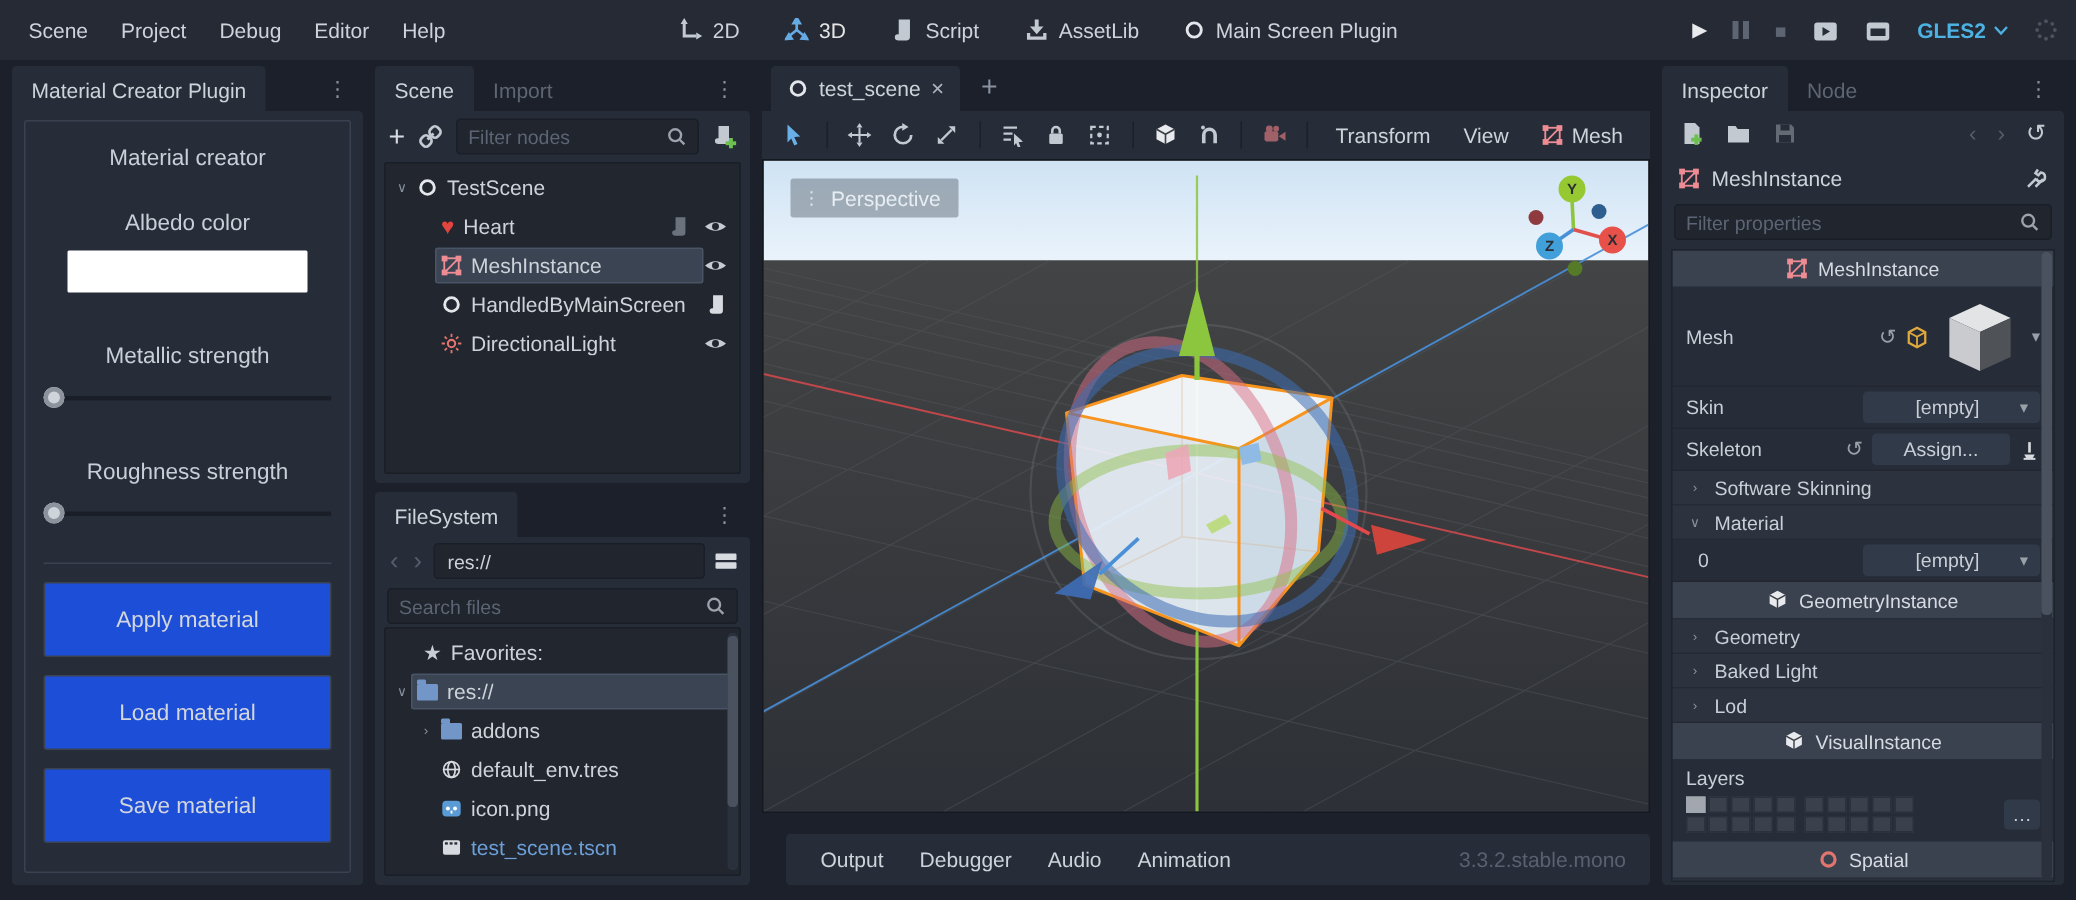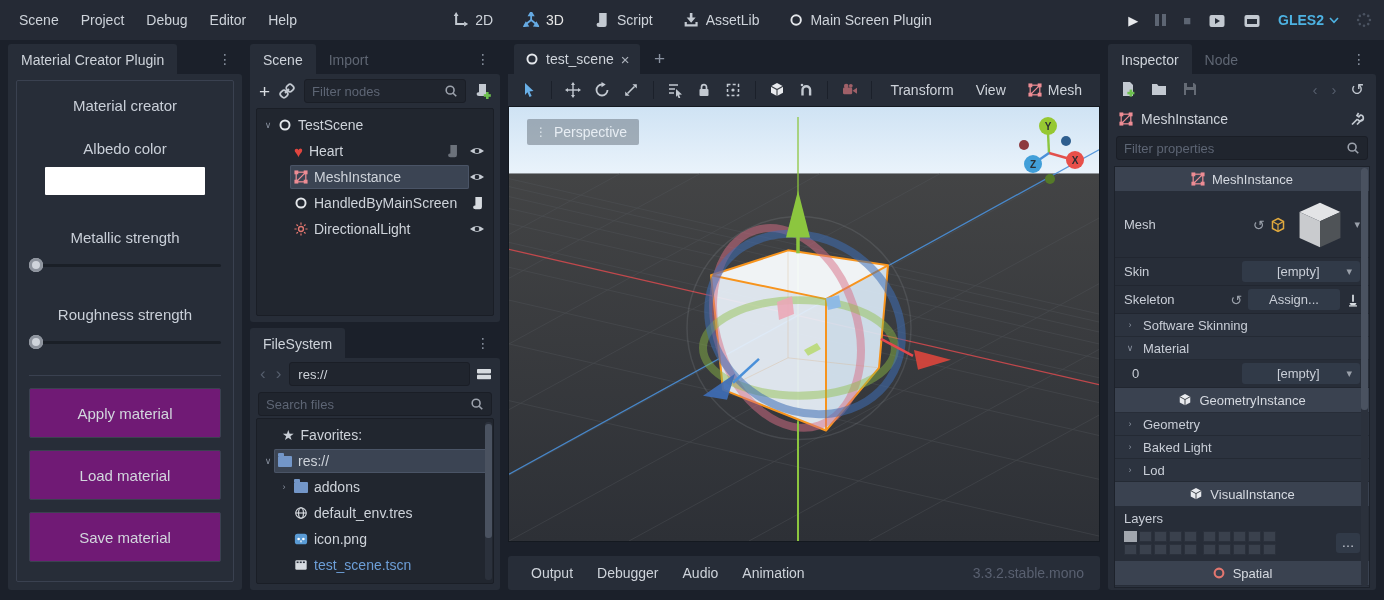--- a/index.html
+++ b/index.html
@@ -48,21 +48,21 @@
   .mat-frame { flex:1; margin:6px 8px 8px; border:1px solid #3a4150; border-radius:2px;
     display:flex; flex-direction:column; padding-top:16px; overflow:hidden; }
   .mat-label { text-align:center; color:#c9cfd8; font-size:15px; }
   .mat-title { margin-bottom:26px; }
   .swatch { height:28px; margin:10px 28px 0; background:#ffffff; border-radius:1px; }
   .slider { position:relative; height:14px; margin:12px 12px 0; }
   .slider .track { position:absolute; left:0; right:0; top:6px; height:3px; background:#1a1f27; border-radius:2px; }
   .slider .knob { position:absolute; left:0; top:0; width:14px; height:14px; border-radius:50%;
     background:#cfd4db; box-shadow:inset 0 0 0 3px #8d939d; }
   .mat-sep { border-top:1px solid #3a4150; margin:26px 12px 0; }
-  .mat-btn { margin:12px 12px 0; height:50px; background:#701a75; border:1px solid #3b4250;
+  .mat-btn { margin:12px 12px 0; height:50px; background:#1d4ed8; border:1px solid #3b4250;
     border-radius:2px; color:#d2d6dd; font-size:15px; display:flex; align-items:center; justify-content:center; }
   .mt36 { margin-top:34px; }
 
   
   .dtoolbar { display:flex; align-items:center; gap:9px; padding:0 9px; height:34px; flex:none; }
   .searchbox { flex:1; display:flex; align-items:center; background:#20252e;
     border:1px solid #1a1e26; border-radius:3px; height:24px; padding:0 7px; gap:5px; min-width:0; }
   .searchbox input { flex:1; background:none; border:none; outline:none; color:#ced3da;
     font:13px "Liberation Sans","DejaVu Sans",sans-serif; min-width:0; }
   input::placeholder { color:#5d6574; }
@@ -109,21 +109,21 @@
   .vtsep { width:1px; height:18px; background:#1b202a; margin:0 6px; }
   .vtmenu { padding:0 10px; font-size:14px; color:#ced3da; display:flex; align-items:center; gap:6px; }
   #viewport { height:436px; flex:none; position:relative; border:1px solid #141920; background:#303336; overflow:hidden; }
   #persp-btn { position:absolute; left:18px; top:12px; height:26px; padding:0 12px 0 8px;
     background:rgba(110,120,132,0.55); border-radius:2px; display:flex; align-items:center; gap:7px;
     color:#e7edf3; font-size:14px; }
   #persp-btn .pdots { color:#dfe6ec; font-size:12px; }
   #axis-gizmo { position:absolute; right:6px; top:4px; }
   #centerspacer { height:14px; flex:none; }
   #bottombar { height:34px; background:#272d38; border-radius:3px; display:flex; align-items:center;
-    padding:0 12px; gap:2px; flex:none; }
+    padding:0 12px; gap:2px; flex:none;margin-left:16px; }
   .bitem { padding:0 11px; font-size:14px; color:#ced3da; }
   .version { margin-left:auto; color:#596070; font-size:14px; padding-right:4px; }
 
   
   #insp-toolbar { display:flex; align-items:center; gap:15px; padding:0 12px; height:30px; flex:none; }
   #insp-toolbar .rgroup { margin-left:auto; display:flex; gap:14px; align-items:center; }
   .hist-glyph { color:#c3c9d1; font-size:16px; }
   .nav-dim { color:#565e6d; font-size:15px; }
   #insp-name { display:flex; align-items:center; gap:8px; padding:0 11px; height:30px; font-size:14px; flex:none; }
   #insp-filter { padding:0 8px; height:28px; display:flex; align-items:center; flex:none; }

